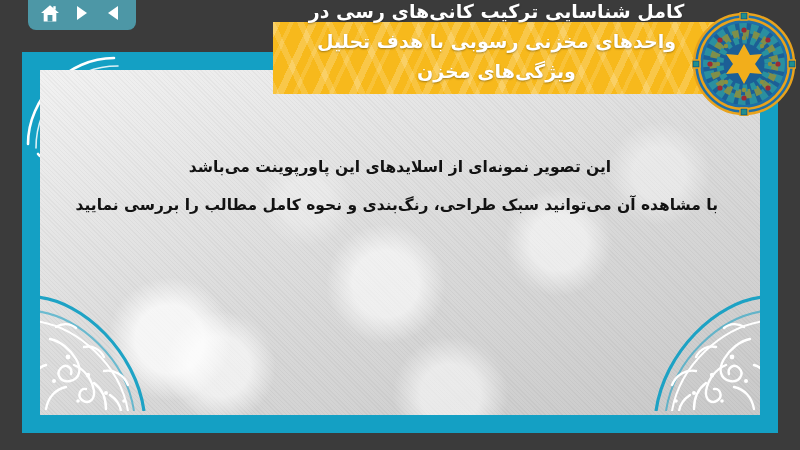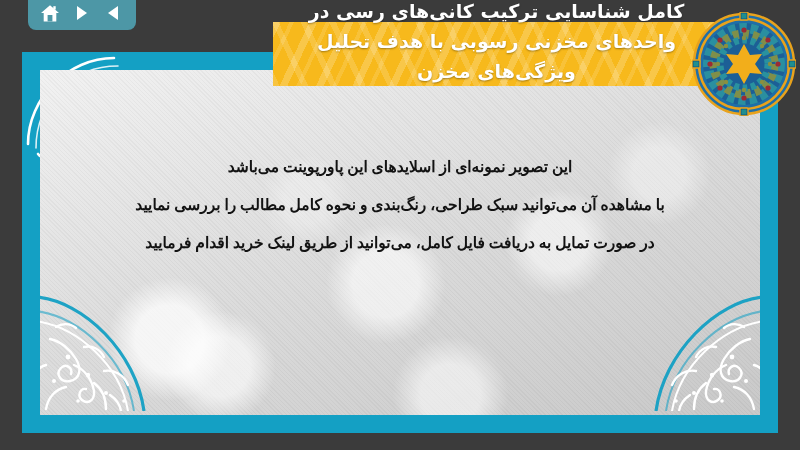--- a/index.html
+++ b/index.html
@@ -16,21 +16,21 @@
     position:absolute;left:28px;top:-8px;width:108px;height:38px;
     background:#4d97a6;border-radius:8px;
     display:flex;align-items:flex-end;justify-content:space-around;
     padding:0 6px 5px 6px;box-sizing:border-box;z-index:40;
   }
   .navbtn{width:26px;height:24px;display:flex;align-items:center;justify-content:center;cursor:pointer;}
   .navbtn svg{display:block;}
 
   
   .banner{
-    position:absolute;left:273px;top:22px;width:447px;height:64px;z-index:20;
+    position:absolute;left:273px;top:22px;width:447px;height:72px;z-index:20;
     background:
       repeating-linear-gradient(115deg,
         rgba(255,255,255,0.20) 0px, rgba(255,255,255,0.20) 7px,
         rgba(255,255,255,0.00) 7px, rgba(255,255,255,0.00) 15px,
         rgba(255,255,255,0.13) 15px, rgba(255,255,255,0.13) 19px,
         rgba(255,255,255,0.00) 19px, rgba(255,255,255,0.00) 33px),
       linear-gradient(#f7b91c,#f7b91c);
     overflow:visible;
   }
   .banner::after{ 
@@ -72,21 +72,21 @@
   .c-bl{left:0;bottom:0;}
   .c-br{right:0;bottom:0;}
 
   
   .bodytext{
     position:absolute;left:0;right:0;top:78px;
     direction:rtl;text-align:center;color:#121212;
     font-size:15.5px;line-height:38px;font-weight:600;
     z-index:15;padding:0 42px;box-sizing:border-box;
   }
-  .bodytext .ln{display:block;white-space:nowrap;font-family:Liberation Serif, serif;}
+  .bodytext .ln{display:block;white-space:nowrap;}
 
   
   .medallion{position:absolute;left:692px;top:12px;width:104px;height:104px;z-index:60;}
 </style>
 </head>
 <body>
 
 <div id="stage">
 
   <div class="navbar">
@@ -204,21 +204,20 @@
               <circle cx="66" cy="132" r="2"></circle>
             <circle cx="38" cy="140" r="1.8"></circle>
               <circle cx="84" cy="140" r="1.8"></circle>
           </g>
         </svg>
       </span>
 
       <div class="bodytext">
         <span class="ln">این تصویر نمونه‌ای از اسلایدهای این پاورپوینت می‌باشد</span>
         <span class="ln">با مشاهده آن می‌توانید سبک طراحی، رنگ‌بندی و نحوه کامل مطالب را بررسی نمایید</span>
-        <span class="ln">در صورت تمایل به دریافت فایل کامل، می‌توانید از طریق لینک خرید اقدام فرمایید</span>
       </div>
 
     </div>
   </div>
 
   <span class="medallion">
     <svg width="104" height="104" viewBox="0 0 104 104" aria-hidden="true">
       <circle cx="52" cy="52" r="50" fill="#1f6fa8"></circle>
       <circle cx="52" cy="52" r="50" fill="none" stroke="#e8a21c" stroke-width="2.5"></circle>
       <circle cx="52" cy="52" r="45" fill="none" stroke="#e8a21c" stroke-width="2.5"></circle>

